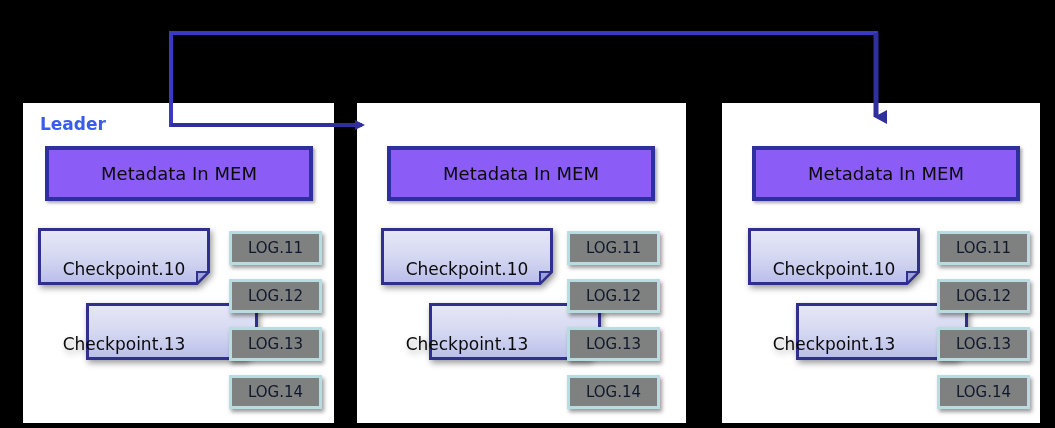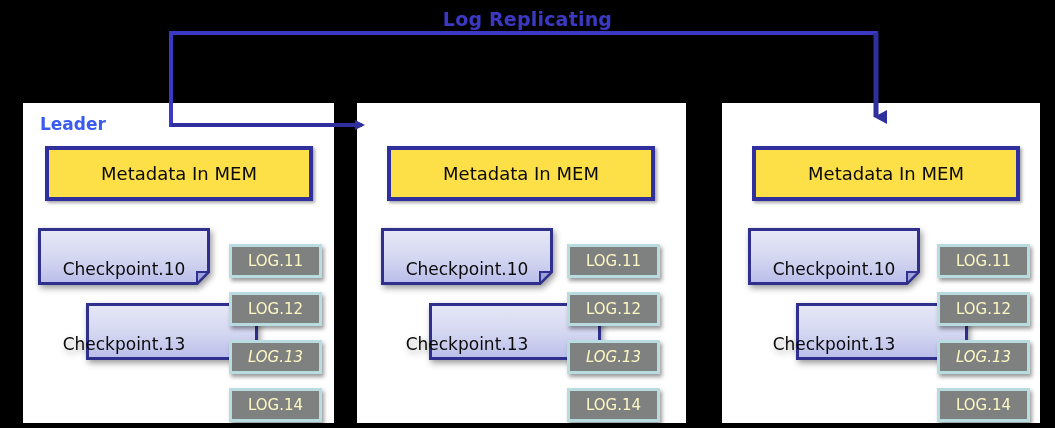--- a/index.html
+++ b/index.html
@@ -50,21 +50,21 @@
   }
   #panel-leader    .panel-title{ left:17px; }
   #panel-followers .panel-title{ left:18px; }
   #panel-observers .panel-title{ left:20px; }
 
   
   .meta-box{
     position:absolute;
     top:43px;
     height:55px;
-    background:#fde047;
+    background:#8b5cf6;
     border:4px solid #2f2f9e;
     box-sizing:border-box;
     display:flex;
     align-items:center;
     justify-content:center;
     color:#0a0a0a;
     font-size:18px;
     box-shadow:2px 2px 3px rgba(0,0,0,.35);
   }
   #panel-leader    .meta-box{ left:22px; width:268px; }
@@ -90,38 +90,36 @@
   .ckpt.c2{ top:200px;padding-left:48px; }
 
   
   .log{
     position:absolute;
     width:93px;height:34px;
     background:#7f8080;
     border:3px solid #b9dce0;
     box-sizing:border-box;
     display:flex;align-items:center;justify-content:center;
-    color:#fef9c3;font-size:15px;
+    color:#0f172a;font-size:15px;
     box-shadow:2px 3px 4px rgba(0,0,0,.40);
-    margin-top:13px;
   }
   #panel-leader    .log{ left:206px; }
   #panel-followers .log{ left:210px; }
   #panel-observers .log{ left:215px; }
   .log.l0{ top:128px; }
   .log.l1{ top:176px; }
-  .log.l2{ top:224px;font-style:italic; }
+  .log.l2{ top:224px; }
   .log.l3{ top:272px; }
 </style>
 </head>
 <body>
 
 <div id="stage">
 
-  <div class="wire-title">Log Replicating</div>
 
   <svg id="wires" viewBox="0 0 1055 428">
     <defs>
       <marker id="ah-right" markerWidth="10" markerHeight="10" refX="7" refY="5" orient="auto" markerUnits="userSpaceOnUse">
         <path d="M0,0 L10,5 L0,10 Z" fill="#2f2f9e"></path>
       </marker>
       <marker id="ah-down" markerWidth="14" markerHeight="14" refX="7" refY="11" orient="auto" markerUnits="userSpaceOnUse">
         <path d="M0,0 L14,0 L7,13 Z" fill="#2f2f9e"></path>
       </marker>
     </defs>

